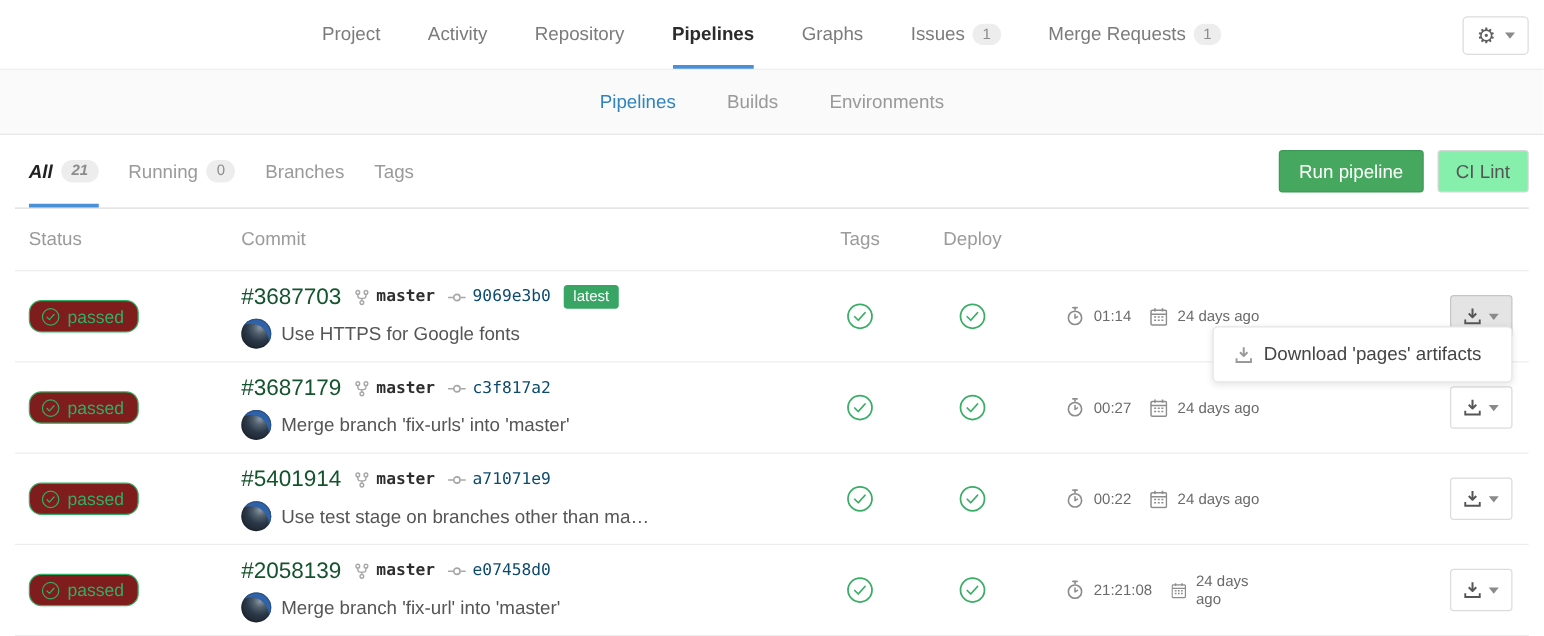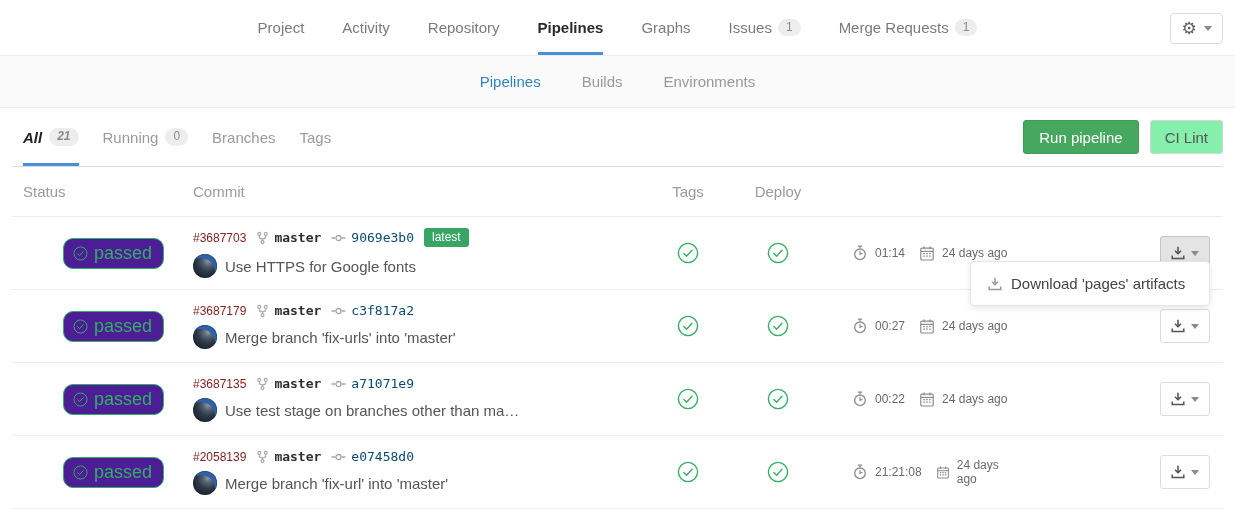--- a/index.html
+++ b/index.html
@@ -47,25 +47,25 @@
   .grid { display:grid; grid-template-columns:181px 450px 90px 90px 190px 1fr; }
   .thead { height:50px; align-items:center; border-bottom:1px solid #ececec;
     color:#9b9b9b; font-size:15px; }
   .thead .c-status { padding-left:11px; }
   .c-center { text-align:center; }
 
   .prow { height:73px; align-items:center; border-bottom:1px solid #ededed; }
   .cell-status { padding-left:11px; }
   .ci-badge { display:inline-flex; align-items:center; gap:6px;
     border:1px solid #31af64; color:#31af64; border-radius:10px;
-    padding:4px 11px 4px 9px; font-size:18px; cursor:pointer; background:#4c1d95;margin-left:40px; }
+    padding:4px 11px 4px 9px; font-size:14px; cursor:pointer; background:#7f1d1d; }
 
   .cell-commit { display:flex; flex-direction:column; gap:7px; }
   .commit-line1 { display:flex; align-items:center; gap:10px; }
-  .pipe-id { font-size:12px; color:#7f1d1d; }
+  .pipe-id { font-size:18px; color:#14532d; }
   .ref-group, .sha-group { display:flex; align-items:center; gap:5px; }
   .ref-name { font-family:"DejaVu Sans Mono", monospace; font-size:13px;
     font-weight:bold; color:#2e2e2e; cursor:pointer; }
   .sha { font-family:"DejaVu Sans Mono", monospace; font-size:13px;
     color:#0c4a6e; cursor:pointer; }
   .tag-latest { background:#38a564; color:#fff; font-size:12px;
     padding:3px 8px; border-radius:3px; line-height:1.1; }
   .commit-line2 { display:flex; align-items:center; gap:8px; }
   .avatar { width:24px; height:24px; border-radius:50%; flex:0 0 24px; cursor:pointer;
     background: radial-gradient(circle at 62% 30%, #8a97a5 0%, #53606e 22%, #2b3848 48%, #14191f 100%);
@@ -360,21 +360,21 @@
     <div class="cell-status">
       <span class="ci-badge">
         <svg width="15" height="15">
             <use href="#i-check-circle"></use>
           </svg>
         <span>passed</span>
       </span>
     </div>
     <div class="cell-commit">
       <div class="commit-line1">
-        <span class="pipe-id">#3687135</span>
+        <span class="pipe-id">#5401914</span>
         <span class="ref-group">
           <svg width="13" height="14" style="color:#a7a7a7">
               <use href="#i-fork"></use>
             </svg>
           <span class="ref-name">master</span>
         </span>
         <span class="sha-group">
           <svg width="15" height="10" style="color:#a7a7a7">
               <use href="#i-commit"></use>
             </svg>

